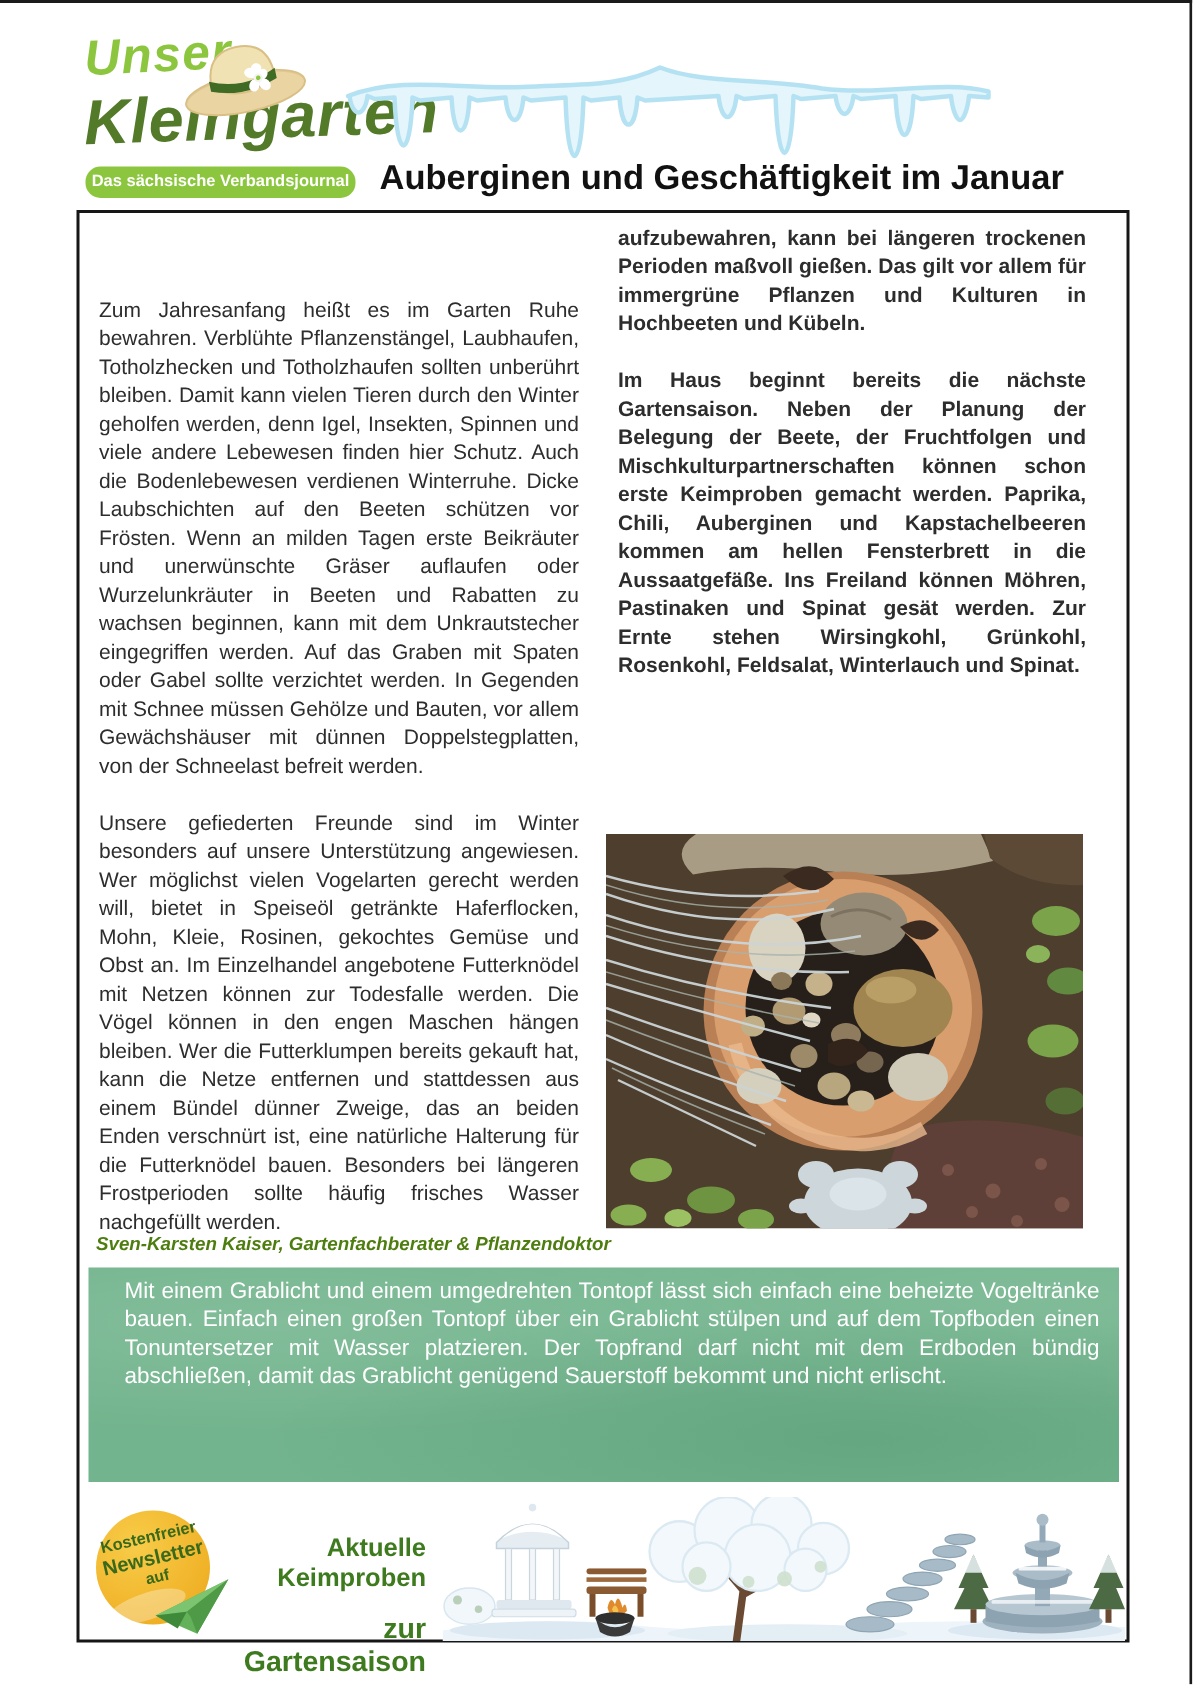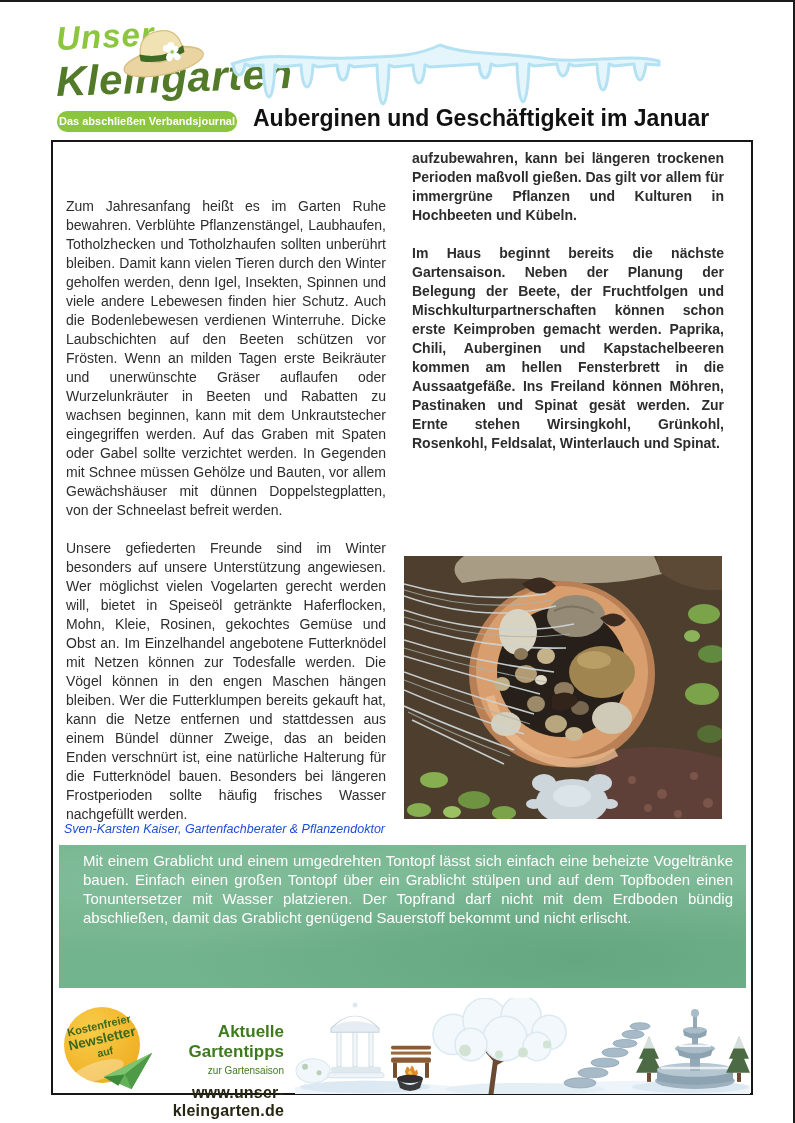--- a/index.html
+++ b/index.html
@@ -25,21 +25,21 @@
 
   .col { position:absolute; font-size:14px; line-height:19px; color:#2d2d2d; text-align:justify; }
   .col p { text-align:justify; text-align-last:left; margin-bottom:19px; }
   .col p.nogap { margin-bottom:0; }
   .col-left { left:66px; top:163px; width:320px;margin-top:34px; }
   .col-right { left:412px; top:149px; width:312px;font-weight:bold; }
 
   .photo { position:absolute; left:404px; top:556px; width:318px; height:263px; }
   .photo svg { display:block; width:100%; height:100%; }
 
-  .byline { position:absolute; left:64px; top:822px; font-size:12.5px; font-style:italic; color:#1d4ed8; }
+  .byline { position:absolute; left:64px; top:822px; font-size:12.5px; font-style:italic; color:#4d7c0f;font-weight:bold; }
 
   
   .tip-box { position:absolute; left:59px; top:845px; width:687px; height:143px;
     background:
       radial-gradient(ellipse at 18% 25%, rgba(255,255,255,0.12), transparent 50%),
       radial-gradient(ellipse at 75% 80%, rgba(0,70,40,0.12), transparent 55%),
       radial-gradient(ellipse at 92% 15%, rgba(255,255,255,0.10), transparent 45%),
       #72B48D;
   }
   .tip-title { text-align:center; color:#fff; font-size:24px; font-weight:700; letter-spacing:3px; margin-top:7px; }
@@ -51,21 +51,21 @@
   .badge::after { content:''; position:absolute; left:7px; bottom:3px; width:54px; height:18px; border-radius:50%;
     background:rgba(255,255,255,0.32); transform:rotate(-18deg); }
   .badge-text { position:absolute; left:0; top:12px; width:76px; transform:rotate(-13deg); text-align:center; color:#3A691C; }
   .badge-l1 { font-size:11px; font-weight:700; display:block; }
   .badge-l2 { font-size:13.5px; font-weight:700; display:block; }
   .badge-l3 { font-size:10.5px; font-weight:700; display:block; }
   .plane { position:absolute; left:102px; top:1050px; width:52px; height:42px; }
 
   .promo { position:absolute; left:142px; top:1022px; width:142px; text-align:right; }
   .promo-l1 { font-size:17px; font-weight:700; color:#3E7A1E; display:block; }
-  .promo-l2 { font-size:10px; font-weight:400; color:#3E7A1E; display:block; margin-top:3px; }
+  .promo-l2 { font-size:19px; font-weight:700; color:#3E7A1E; display:block; margin-top:14px; }
   .promo-web { font-size:16px; font-weight:700; color:#262612; display:block; margin-top:8px; letter-spacing:0.2px; }
 
   .winter-art { position:absolute; left:295px; top:998px; width:455px; height:96px; }
   .winter-art svg { display:block; width:100%; height:100%; }
 </style>
 </head>
 <body>
 
 <div class="page">
   <div class="edge-top"></div>
@@ -117,21 +117,21 @@
       L 121,31 C 120,42 117,46 115,46 C 113,46 110,42 109,31
       L 90,33
       L 85,31 C 84,49 81,53 79,53 C 77,53 74,49 73,31
       L 52,33
       L 47,31 C 46,57 43,63 41,63 C 39,63 36,57 35,31
       L 22,32
       L 17,30 C 16,38 13,41 11,41 C 9,41 6,38 5,30
       Z"></path>
   </svg>
 
-  <div class="tagline-pill">Das abschließen Verbandsjournal</div>
+  <div class="tagline-pill">Das sächsische Verbandsjournal</div>
   <h1 class="headline">Auberginen und Geschäftigkeit im Januar</h1>
 
   <div class="frame"></div>
 
   <div class="col col-left">
     <p>Zum Jahresanfang heißt es im Garten Ruhe bewahren. Verblühte Pflanzenstängel, Laubhaufen, Totholzhecken und Totholzhaufen sollten unberührt bleiben. Damit kann vielen Tieren durch den Winter geholfen werden, denn Igel, Insekten, Spinnen und viele andere Lebewesen finden hier Schutz. Auch die Bodenlebewesen verdienen Winterruhe. Dicke Laubschichten auf den Beeten schützen vor Frösten. Wenn an milden Tagen erste Beikräuter und unerwünschte Gräser auflaufen oder Wurzelunkräuter in Beeten und Rabatten zu wachsen beginnen, kann mit dem Unkrautstecher eingegriffen werden. Auf das Graben mit Spaten oder Gabel sollte verzichtet werden. In Gegenden mit Schnee müssen Gehölze und Bauten, vor allem Gewächshäuser mit dünnen Doppelstegplatten, von der Schneelast befreit werden.</p>
     <p>Unsere gefiederten Freunde sind im Winter besonders auf unsere Unterstützung angewiesen. Wer möglichst vielen Vogelarten gerecht werden will, bietet in Speiseöl getränkte Haferflocken, Mohn, Kleie, Rosinen, gekochtes Gemüse und Obst an. Im Einzelhandel angebotene Futterknödel mit Netzen können zur Todesfalle werden. Die Vögel können in den engen Maschen hängen bleiben. Wer die Futterklumpen bereits gekauft hat, kann die Netze entfernen und stattdessen aus einem Bündel dünner Zweige, das an beiden Enden verschnürt ist, eine natürliche Halterung für die Futterknödel bauen. Besonders bei längeren Frostperioden sollte häufig frisches Wasser nachgefüllt werden.</p>
     <p>Wer die Möglichkeit hat, Regenwasser in frostsicheren Gefäßen oder unterirdischen Zisternen</p>
   </div>
 
@@ -239,21 +239,21 @@
   </div>
 
   <svg class="plane" viewBox="0 0 60 46">
     <polygon points="2,30 58,2 34,44" fill="#63B259"></polygon>
     <polygon points="2,30 58,2 26,27" fill="#7CC46F"></polygon>
     <polygon points="26,27 58,2 34,44 29,31" fill="#4F9A47"></polygon>
     <polygon points="2,30 26,27 19,40" fill="#3F8A3A"></polygon>
   </svg>
 
   <div class="promo">
-    <span class="promo-l1">Aktuelle Gartentipps</span>
+    <span class="promo-l1">Aktuelle Keimproben</span>
     <span class="promo-l2">zur Gartensaison</span>
     <span class="promo-web">www.unser-kleingarten.de</span>
   </div>
 
   <div class="winter-art">
     <svg viewBox="0 0 455 95" preserveAspectRatio="none">
       <path d="M0,88 Q60,78 120,84 Q200,92 260,86 Q340,78 455,86 L455,95 L0,95 Z" fill="#eef5fa"></path>
       <ellipse cx="70" cy="88" rx="65" ry="6" fill="#dce9f2"></ellipse>
       <ellipse cx="230" cy="90" rx="80" ry="6" fill="#e3eef5"></ellipse>
       <ellipse cx="395" cy="88" rx="58" ry="6" fill="#dce9f2"></ellipse>

